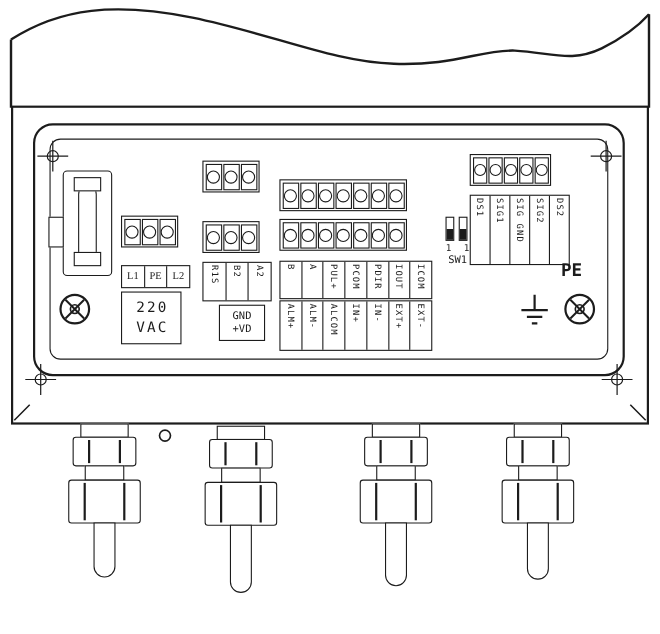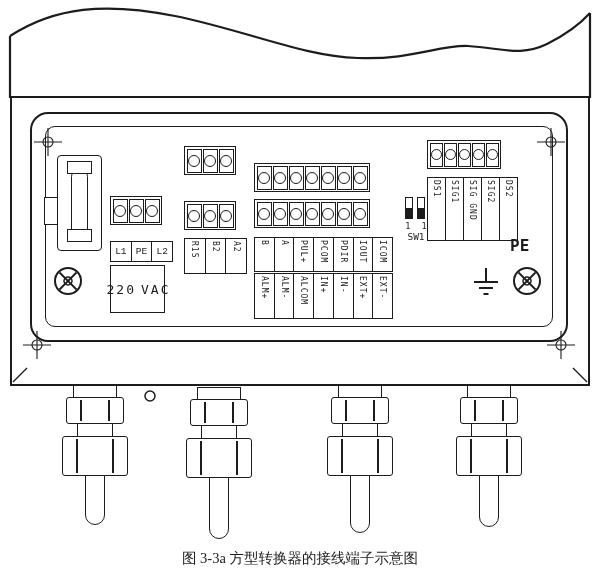--- a/index.html
+++ b/index.html
@@ -26,24 +26,24 @@
   .sensor-row .term::after{width:9px;height:9px}
 
   .pwr-row{left:110px;top:196px}
   .comm-row1{left:184px;top:146px}
   .comm-row2{left:184px;top:201px}
   .io-row1{left:254px;top:163px}
   .io-row2{left:254px;top:199px}
   .sensor-row{left:427px;top:140px}
 
   .hlabel-row{position:absolute;left:110px;top:241px;width:63px;height:21px;display:flex;border:1.5px solid var(--ink);background:#fff}
-  .hcell{flex:1;display:flex;align-items:center;justify-content:center;font-size:9.5px;font-family:Liberation Mono, monospace}
+  .hcell{flex:1;display:flex;align-items:center;justify-content:center;font-size:9.5px;font-family:Liberation Serif, serif}
   .hcell+.hcell{border-left:1px solid var(--ink)}
 
-  .voltage-box{left:110px;top:265px;width:55px;height:48px;display:flex;flex-direction:row;align-items:center;justify-content:center;gap:3px;font-family:"DejaVu Sans Mono",monospace;font-size:13px;letter-spacing:2px;border-width:1.8px;text-indent:2px}
+  .voltage-box{left:110px;top:265px;width:55px;height:48px;display:flex;flex-direction:column;align-items:center;justify-content:center;gap:3px;font-family:"DejaVu Sans Mono",monospace;font-size:13px;letter-spacing:2px;border-width:1.8px;text-indent:2px}
   .aux-box{left:199px;top:277px;width:42px;height:33px;display:flex;flex-direction:column;align-items:center;justify-content:center;gap:1px;font-family:"DejaVu Sans Mono",monospace;font-size:9.5px;border-width:1.6px}
 
   .vband{position:absolute;display:flex;border:1.6px solid var(--ink);background:#fff}
   .vcell{flex:1;display:flex;justify-content:center;padding:2px 0;overflow:hidden}
   .vcell+.vcell{border-left:1px solid var(--ink)}
   .vcell span{writing-mode:vertical-rl;font-size:8px;font-family:"DejaVu Sans Mono",monospace;letter-spacing:1px;white-space:nowrap}
   .comm-band{left:184px;top:238px;width:63px;height:36px}
   .io-band1{left:254px;top:237px;width:139px;height:35px}
   .io-band2{left:254px;top:273px;width:139px;height:46px}
   .sensor-band{left:427px;top:177px;width:91px;height:64px}
@@ -125,20 +125,24 @@
   <div class="vcell">
         <span>R1S</span>
       </div>
       <div class="vcell">
         <span>B2</span>
       </div>
       <div class="vcell">
         <span>A2</span>
       </div>
     </div>
+  <div class="box aux-box">
+    <div>GND</div>
+    <div>+VD</div>
+  </div>
 
   <div class="term-row io-row1">
 
   <div class="term"></div>
       <div class="term"></div>
       <div class="term"></div>
       <div class="term"></div>
       <div class="term"></div>
       <div class="term"></div>
       <div class="term"></div>
@@ -299,14 +303,13 @@
       <circle cx="527" cy="281" r="13" stroke-width="2"></circle>
       <path d="M518.5,272.5 L535.5,289.5 M518.5,289.5 L535.5,272.5" stroke-width="1.8"></path>
       <circle cx="527" cy="281" r="4" stroke-width="1.5"></circle>
     </g>
 
     <path stroke-width="2" d="M486,268 V282 M474,282 H498 M479,288 H493 M483.5,294 H488.5"></path>
 
     <circle cx="150" cy="396" r="5" stroke-width="1.5"></circle>
   </svg>
 
-  <div class="caption">图 3-3a 方型转换器的接线端子示意图</div>
 </div>
 
 </body></html>

